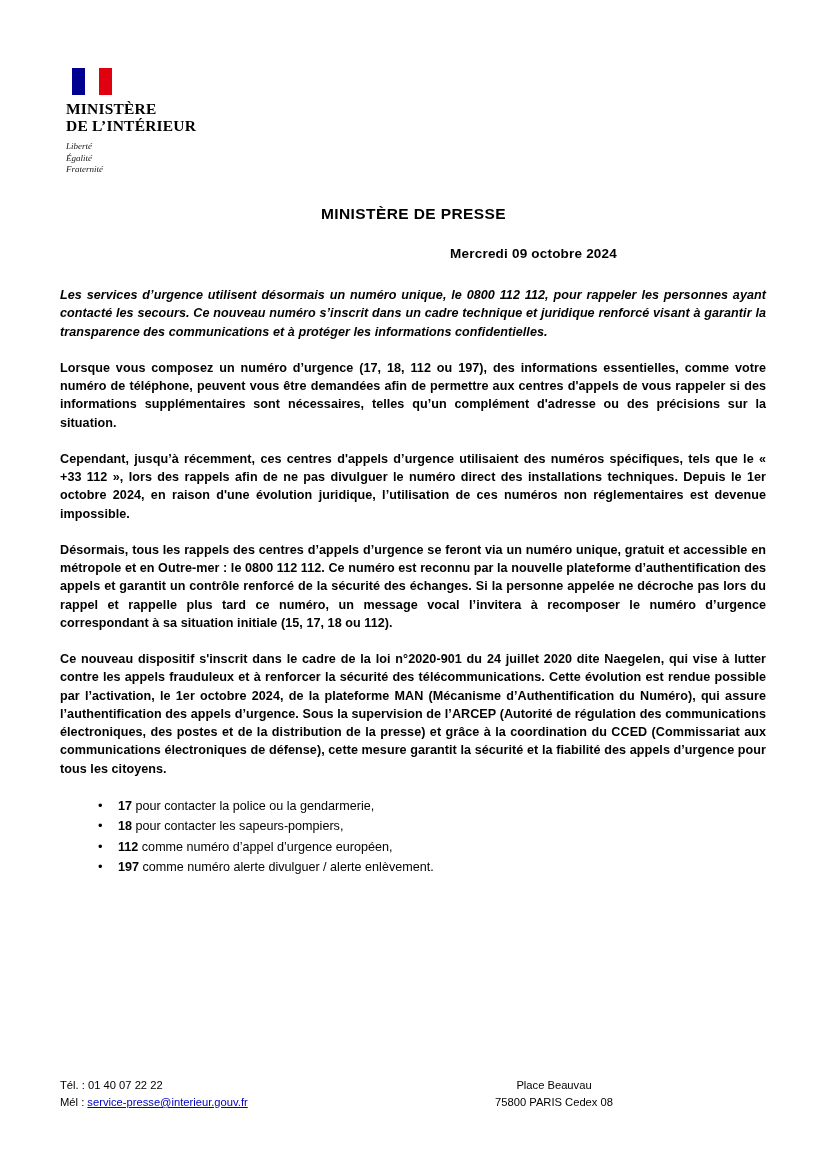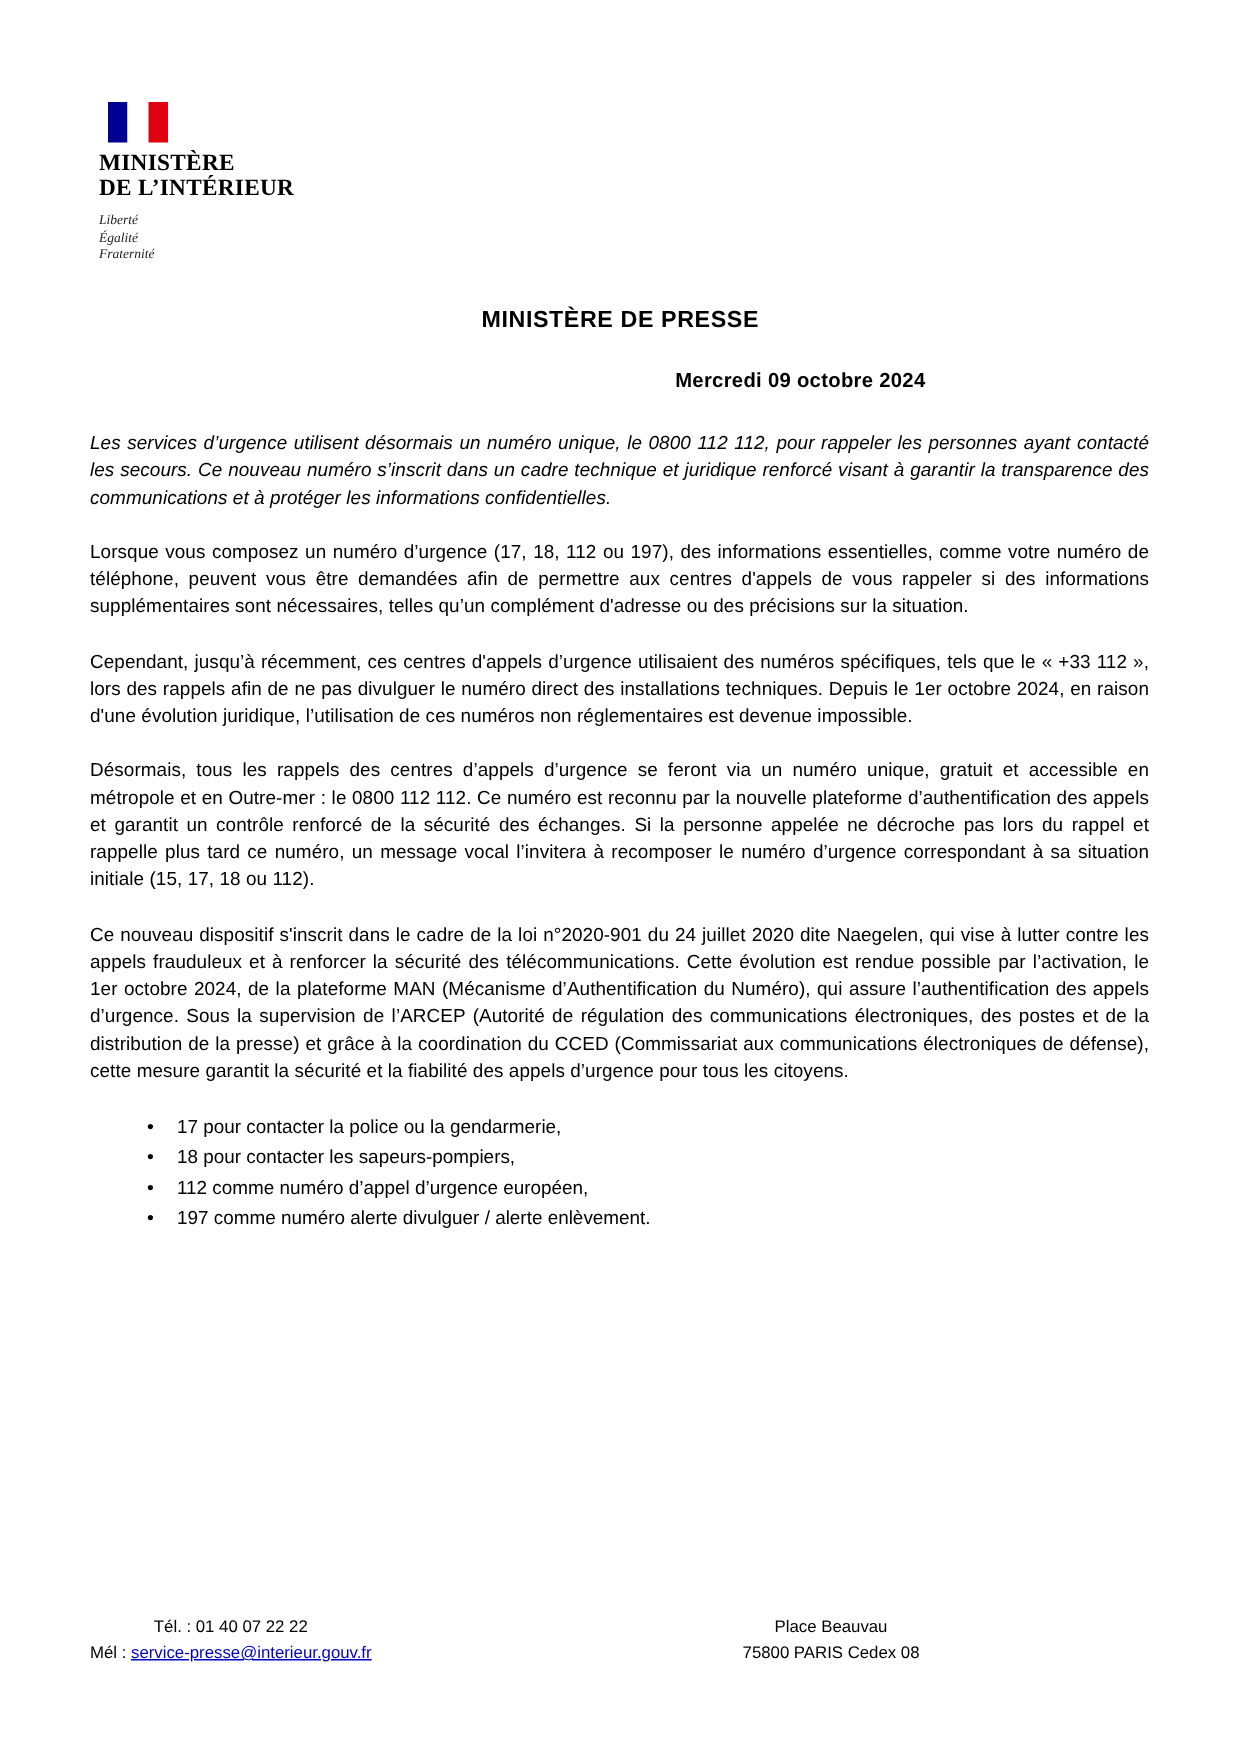--- a/index.html
+++ b/index.html
@@ -93,20 +93,21 @@
     font-weight: bold;
     letter-spacing: 0.2px;
     margin: 0 0 22px 0;
   }
   p.para {
     margin: 0 0 18px 0;
     font-size: 12.6px;
     line-height: 1.45;
     text-align: justify;
     letter-spacing: 0.05px;
+    font-weight: bold;
   }
   p.para.lead {
     font-style: italic;
   }
   .section-title {
     font-size: 12.8px;
     font-weight: bold;
     margin: 22px 0 2px 0;
   }
   p.tight {
@@ -125,37 +126,36 @@
     line-height: 1.62;
     position: relative;
   }
   ul.emergency-list li::before {
     content: "\2022";
     position: absolute;
     left: -20px;
     top: -1px;
     font-size: 13px;
   }
-  ul.emergency-list li b { font-weight: normal; }
+  ul.emergency-list li b { font-weight: bold; }
 
   
   .footer {
     position: absolute;
     left: 60px;
     right: 60px;
     bottom: 48px;
     height: 44px;
   }
   .footer-left {
     position: absolute;
     left: 0;
     top: 0;
     font-size: 11.2px;
     line-height: 1.5;
-    text-align: center;
   }
   .footer-right {
     position: absolute;
     right: 10px;
     top: 0;
     text-align: center;
     font-size: 11.2px;
     line-height: 1.5;
   }
   .mail-link {

